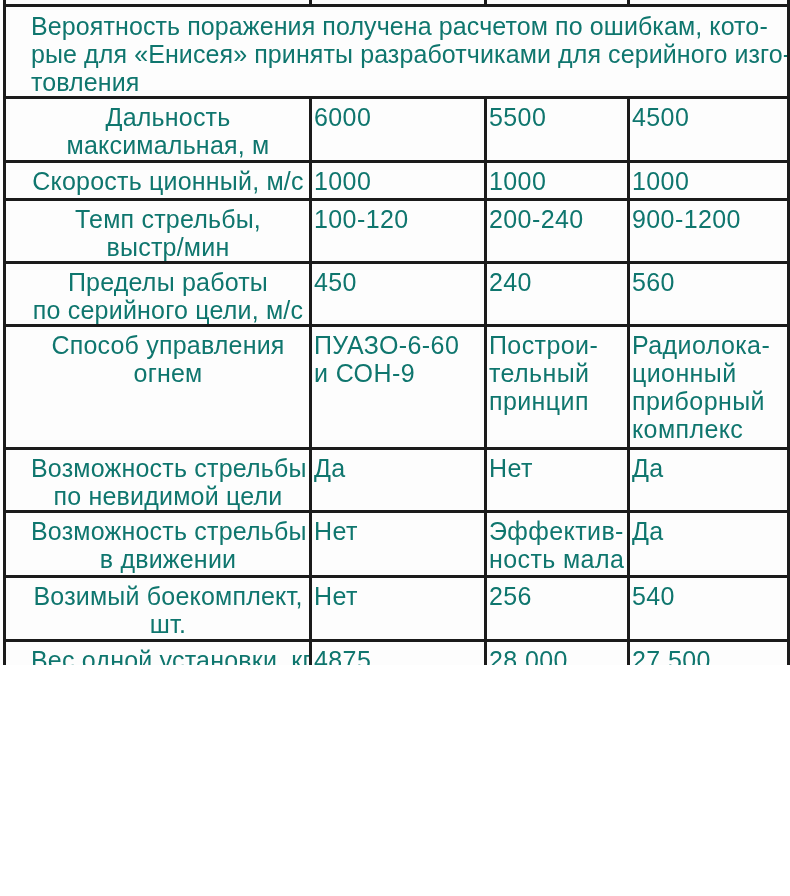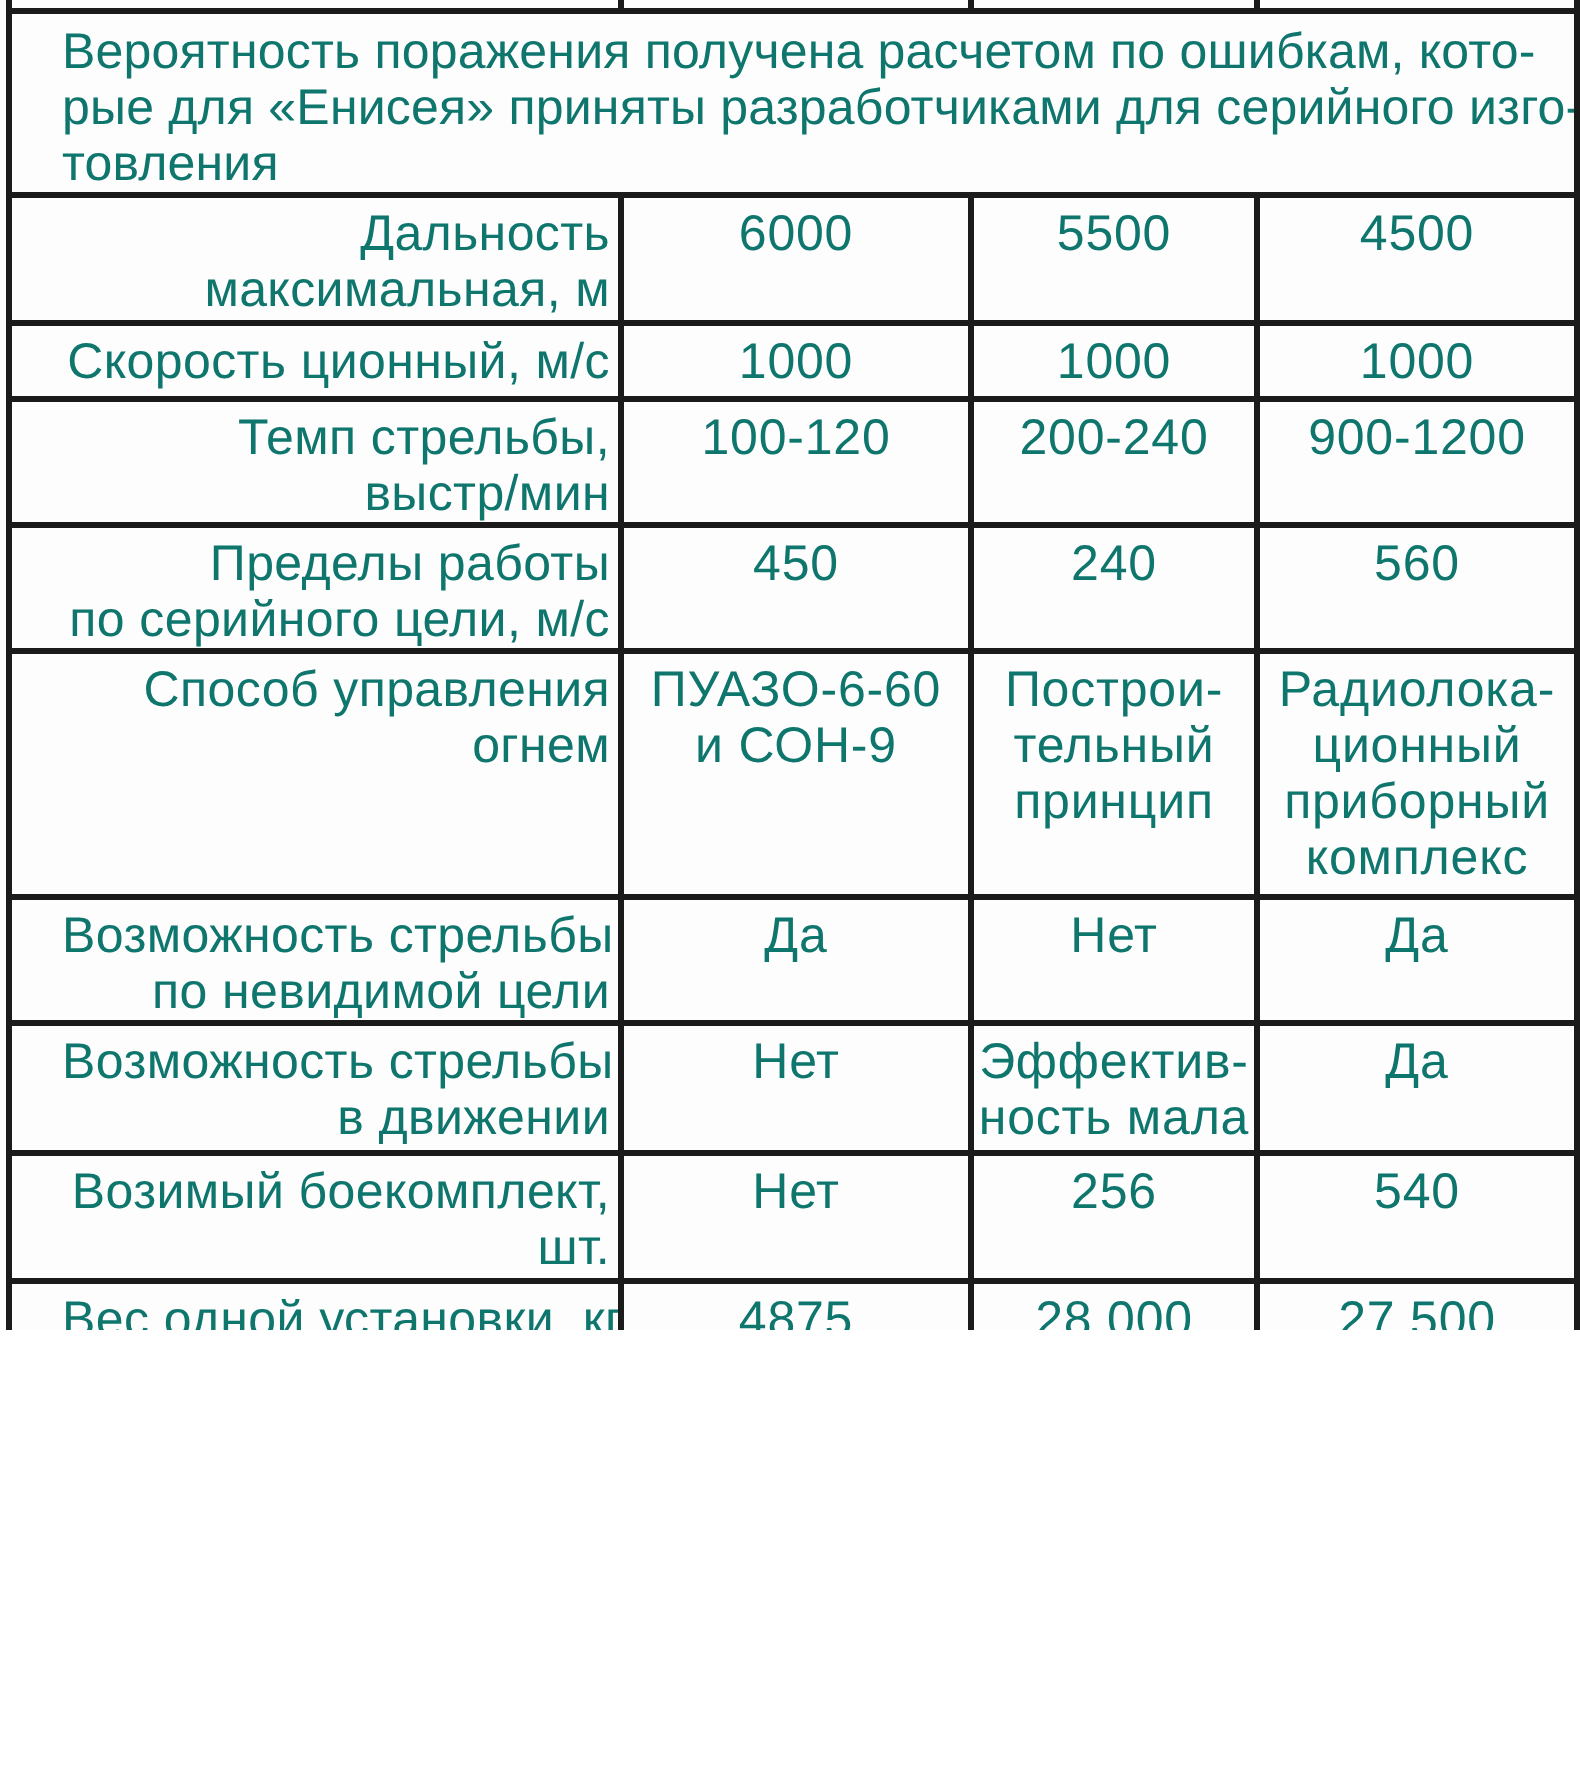--- a/index.html
+++ b/index.html
@@ -20,27 +20,27 @@
   .grid td{
     border:3px solid #1b1b1b;
     vertical-align:top;
     white-space:pre;          
     overflow:hidden;
     font-size:25px;
     line-height:28px;
     padding:4px 2px 0 2px;
   }
   td.lbl{
-    text-align:right;
+    text-align:center;
     padding-left:25px;
     padding-right:4px;
     letter-spacing:0.2px;
   }
   td.val{
-    text-align:center;
+    text-align:left;
     letter-spacing:0.4px;
   }
   td.note{
     text-align:left;
     padding-left:25px;
     padding-top:5px;
     letter-spacing:0.1px;
   }
   tr.frag td{
     border-top:none;

